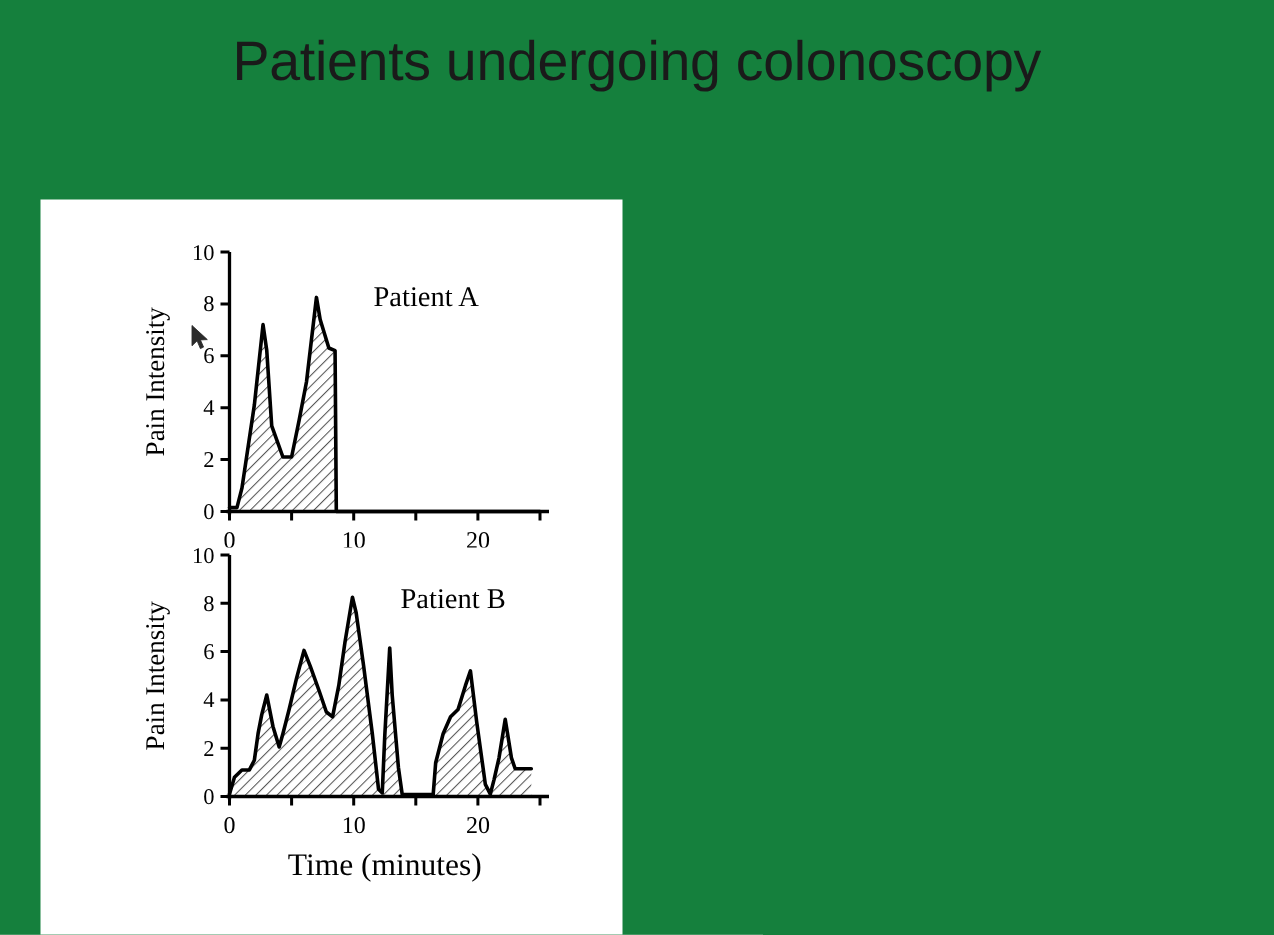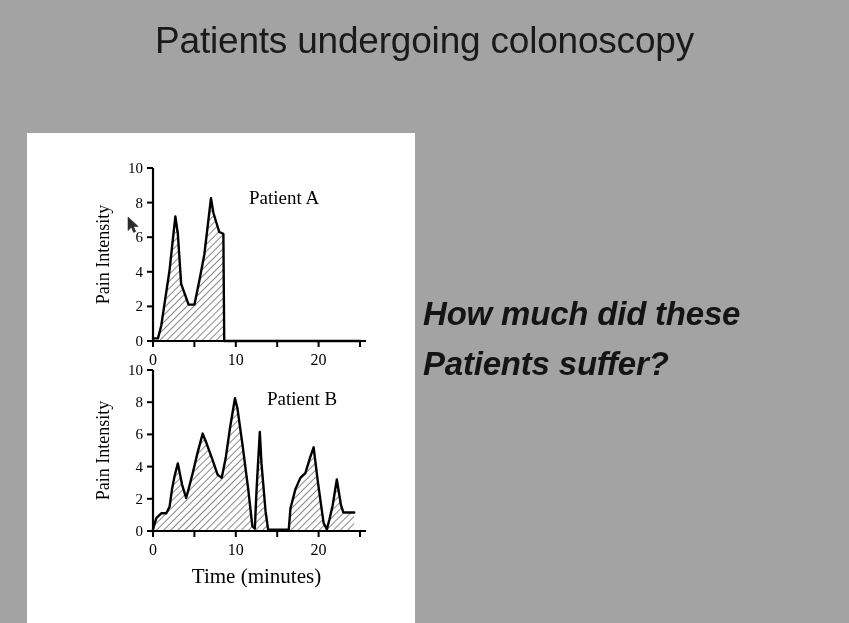--- a/index.html
+++ b/index.html
@@ -13,21 +13,21 @@
     font-family: "Liberation Sans", sans-serif;
     overflow: hidden;
     position: relative;
   }
 
   #slide {
     position: absolute;
     left: 0; top: 0;
     width: 849px;
     height: 623px;
-    background: #a3a3a3;
+    background: #15803d;
   }
 
   
   #title-block {
     position: absolute;
     left: 0;
     top: 14px;
     width: 849px;
     text-align: center;
     color: #1a1a1a;
@@ -174,22 +174,18 @@
             <line x1="333" y1="176" x2="333" y2="182" stroke="#000" stroke-width="2"></line>
             <text x="0" y="0" text-anchor="middle" transform="translate(82,95.5) rotate(-90)" font-family="'Liberation Serif', serif" font-size="18" fill="#000">Pain Intensity</text>
             <text x="229.5" y="228" text-anchor="middle" font-family="'Liberation Serif', serif" font-size="21" fill="#000">Time (minutes)</text>
             <text x="240" y="50" text-anchor="start" font-family="'Liberation Serif', serif" font-size="19" fill="#000">Patient B</text>
           </g>
       </svg>
     </div>
 
   </div>
 
-  <div id="question-block">
-    <span class="qline">How much did these</span>
-    <span class="qline">Patients suffer?</span>
-  </div>
 
   <svg id="mouse-cursor" viewBox="0 0 14 18">
     <path d="M1,1 L1,14.5 L4.4,11.2 L6.6,16.4 L8.7,15.4 L6.6,10.6 L11.2,10.4 Z" fill="#2b2b2b" stroke="#2b2b2b" stroke-width="0.6" stroke-linejoin="round"></path>
   </svg>
 
 </div>
 
 </body></html>

